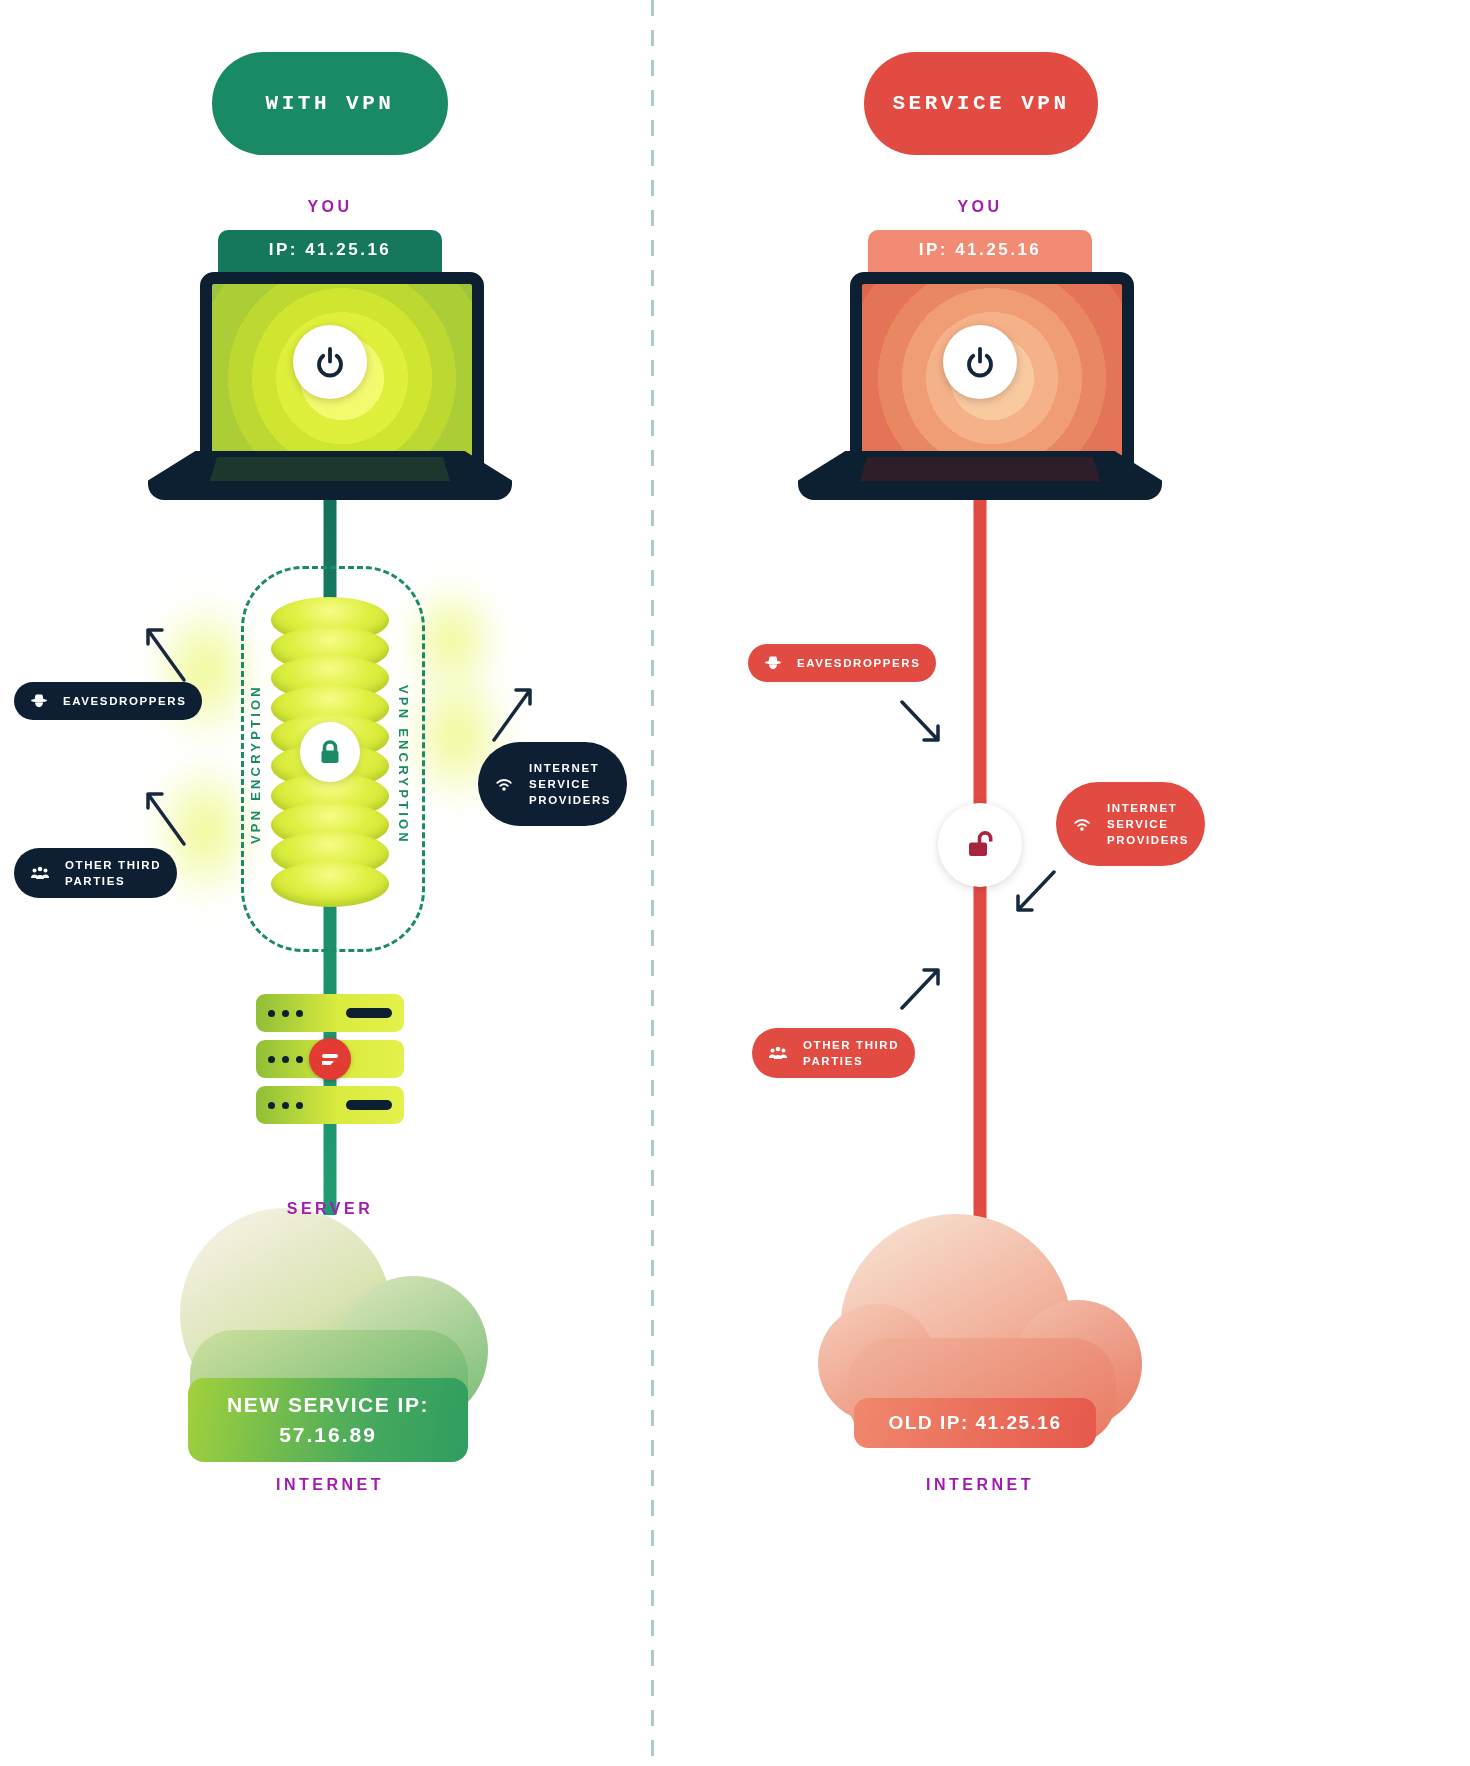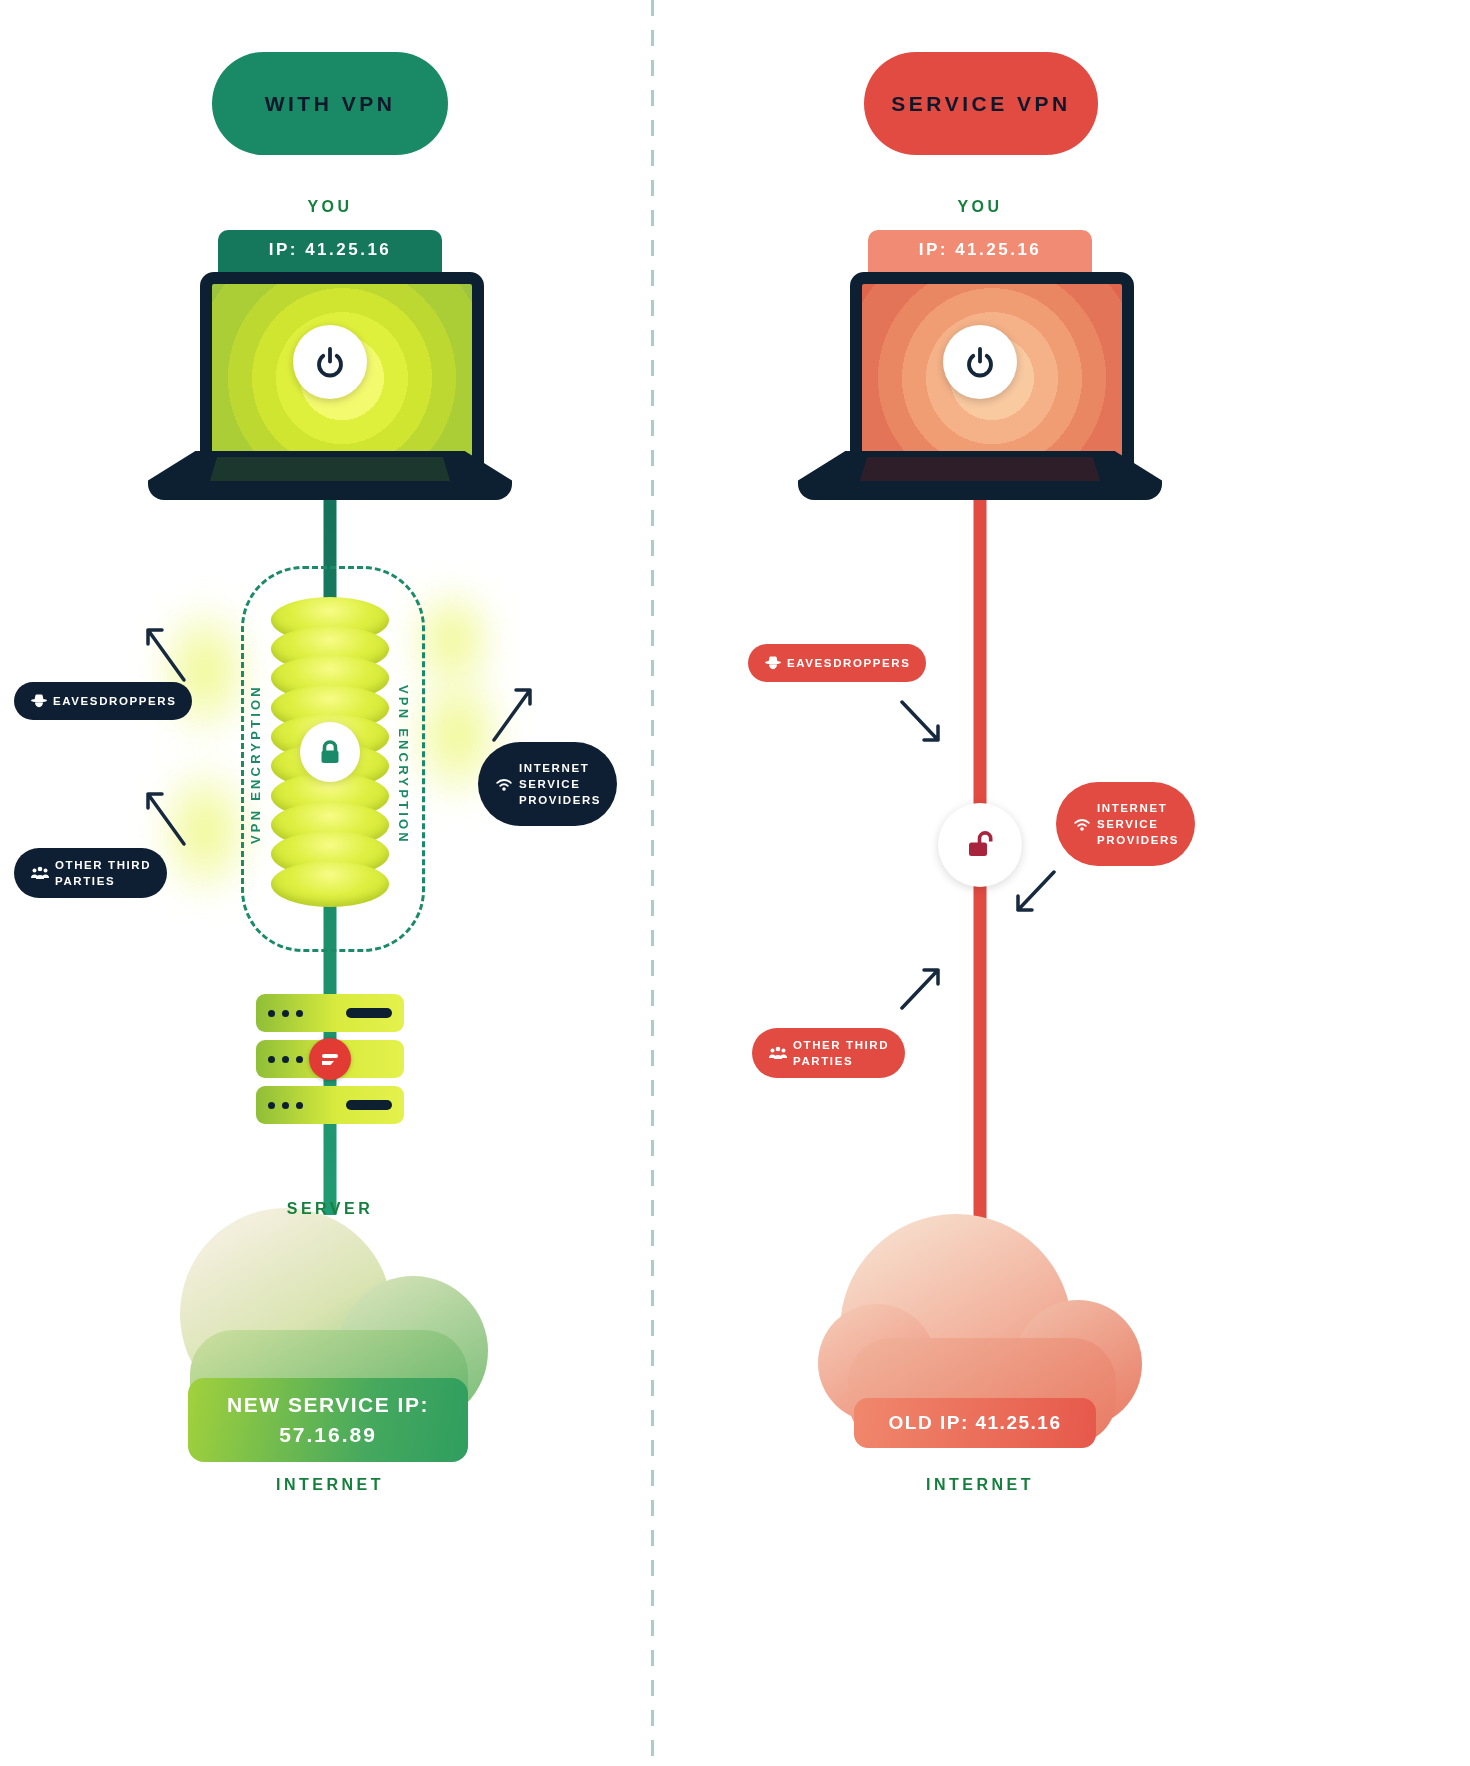--- a/index.html
+++ b/index.html
@@ -3,25 +3,25 @@
 <meta charset="utf-8">
 <style>
   html,body{margin:0;padding:0;background:#fff;}
   body{width:1470px;height:1766px;font-family:"Liberation Sans",sans-serif;}
   .stage{position:relative;width:1470px;height:1766px;background:#fff;overflow:hidden;}
 
   .divider{position:absolute;left:651px;top:0;bottom:0;width:3px;
     background:repeating-linear-gradient(180deg,#a7cec7 0 16px,transparent 16px 30px);}
 
   .header-pill{position:absolute;display:flex;align-items:center;justify-content:center;
-    border-radius:52px;color:#0f172a;font-weight:700;font-size:21px;letter-spacing:3.5px;z-index:4;}
+    border-radius:52px;color:#ffffff;font-weight:700;font-size:21px;letter-spacing:3.5px;z-index:4;font-family:Liberation Mono, monospace;}
   .hp-green{background:#1a8a66;}
   .hp-red{background:#e14b42;}
 
-  .label{position:absolute;transform:translateX(-50%);color:#15803d;font-weight:700;
+  .label{position:absolute;transform:translateX(-50%);color:#a21caf;font-weight:700;
     font-size:16px;letter-spacing:3.5px;white-space:nowrap;z-index:4;}
 
   .ip-badge{position:absolute;width:224px;height:60px;border-radius:10px;display:flex;
     justify-content:center;color:#fff;font-weight:700;font-size:17px;letter-spacing:2.5px;
     padding-top:10px;z-index:1;}
   .ipb-green{background:#15775c;}
   .ipb-red{background:#f28b73;}
 
   .screen{position:absolute;width:260px;height:181px;border:12px solid #0d2032;
     border-radius:14px 14px 0 0;z-index:2;}
@@ -55,21 +55,21 @@
 
   .coil{position:absolute;left:330px;top:597px;transform:translateX(-50%);
     width:118px;height:310px;z-index:2;}
   .ring{position:absolute;left:0;width:118px;height:46px;border-radius:50%;
     background:radial-gradient(ellipse at 50% 30%,#f7fc86,#dff043 45%,#c7dd2c 100%);
     box-shadow:inset 0 -5px 7px rgba(140,160,20,.35);}
 
   .lock-circle{position:absolute;border-radius:50%;background:#fff;display:flex;
     align-items:center;justify-content:center;box-shadow:0 2px 10px rgba(0,0,0,.15);z-index:3;}
 
-  .tag{position:absolute;display:inline-flex;align-items:center;gap:5px;color:#fff;
+  .tag{position:absolute;display:inline-flex;align-items:center;gap:15px;color:#fff;
     font-weight:700;font-size:11.5px;letter-spacing:1.6px;padding:0 16px;z-index:4;white-space:nowrap;}
   .tag-dark{background:#0e1f33;}
   .tag-red{background:#e14b42;}
   .tag .lines{display:flex;flex-direction:column;gap:4px;}
 
   .arrow{position:absolute;z-index:4;}
   .arrow path{stroke:#16293e;stroke-width:3.5;fill:none;stroke-linecap:round;stroke-linejoin:round;}
 
   .server{position:absolute;left:330px;top:994px;transform:translateX(-50%);width:148px;
     display:flex;flex-direction:column;gap:8px;z-index:3;}

